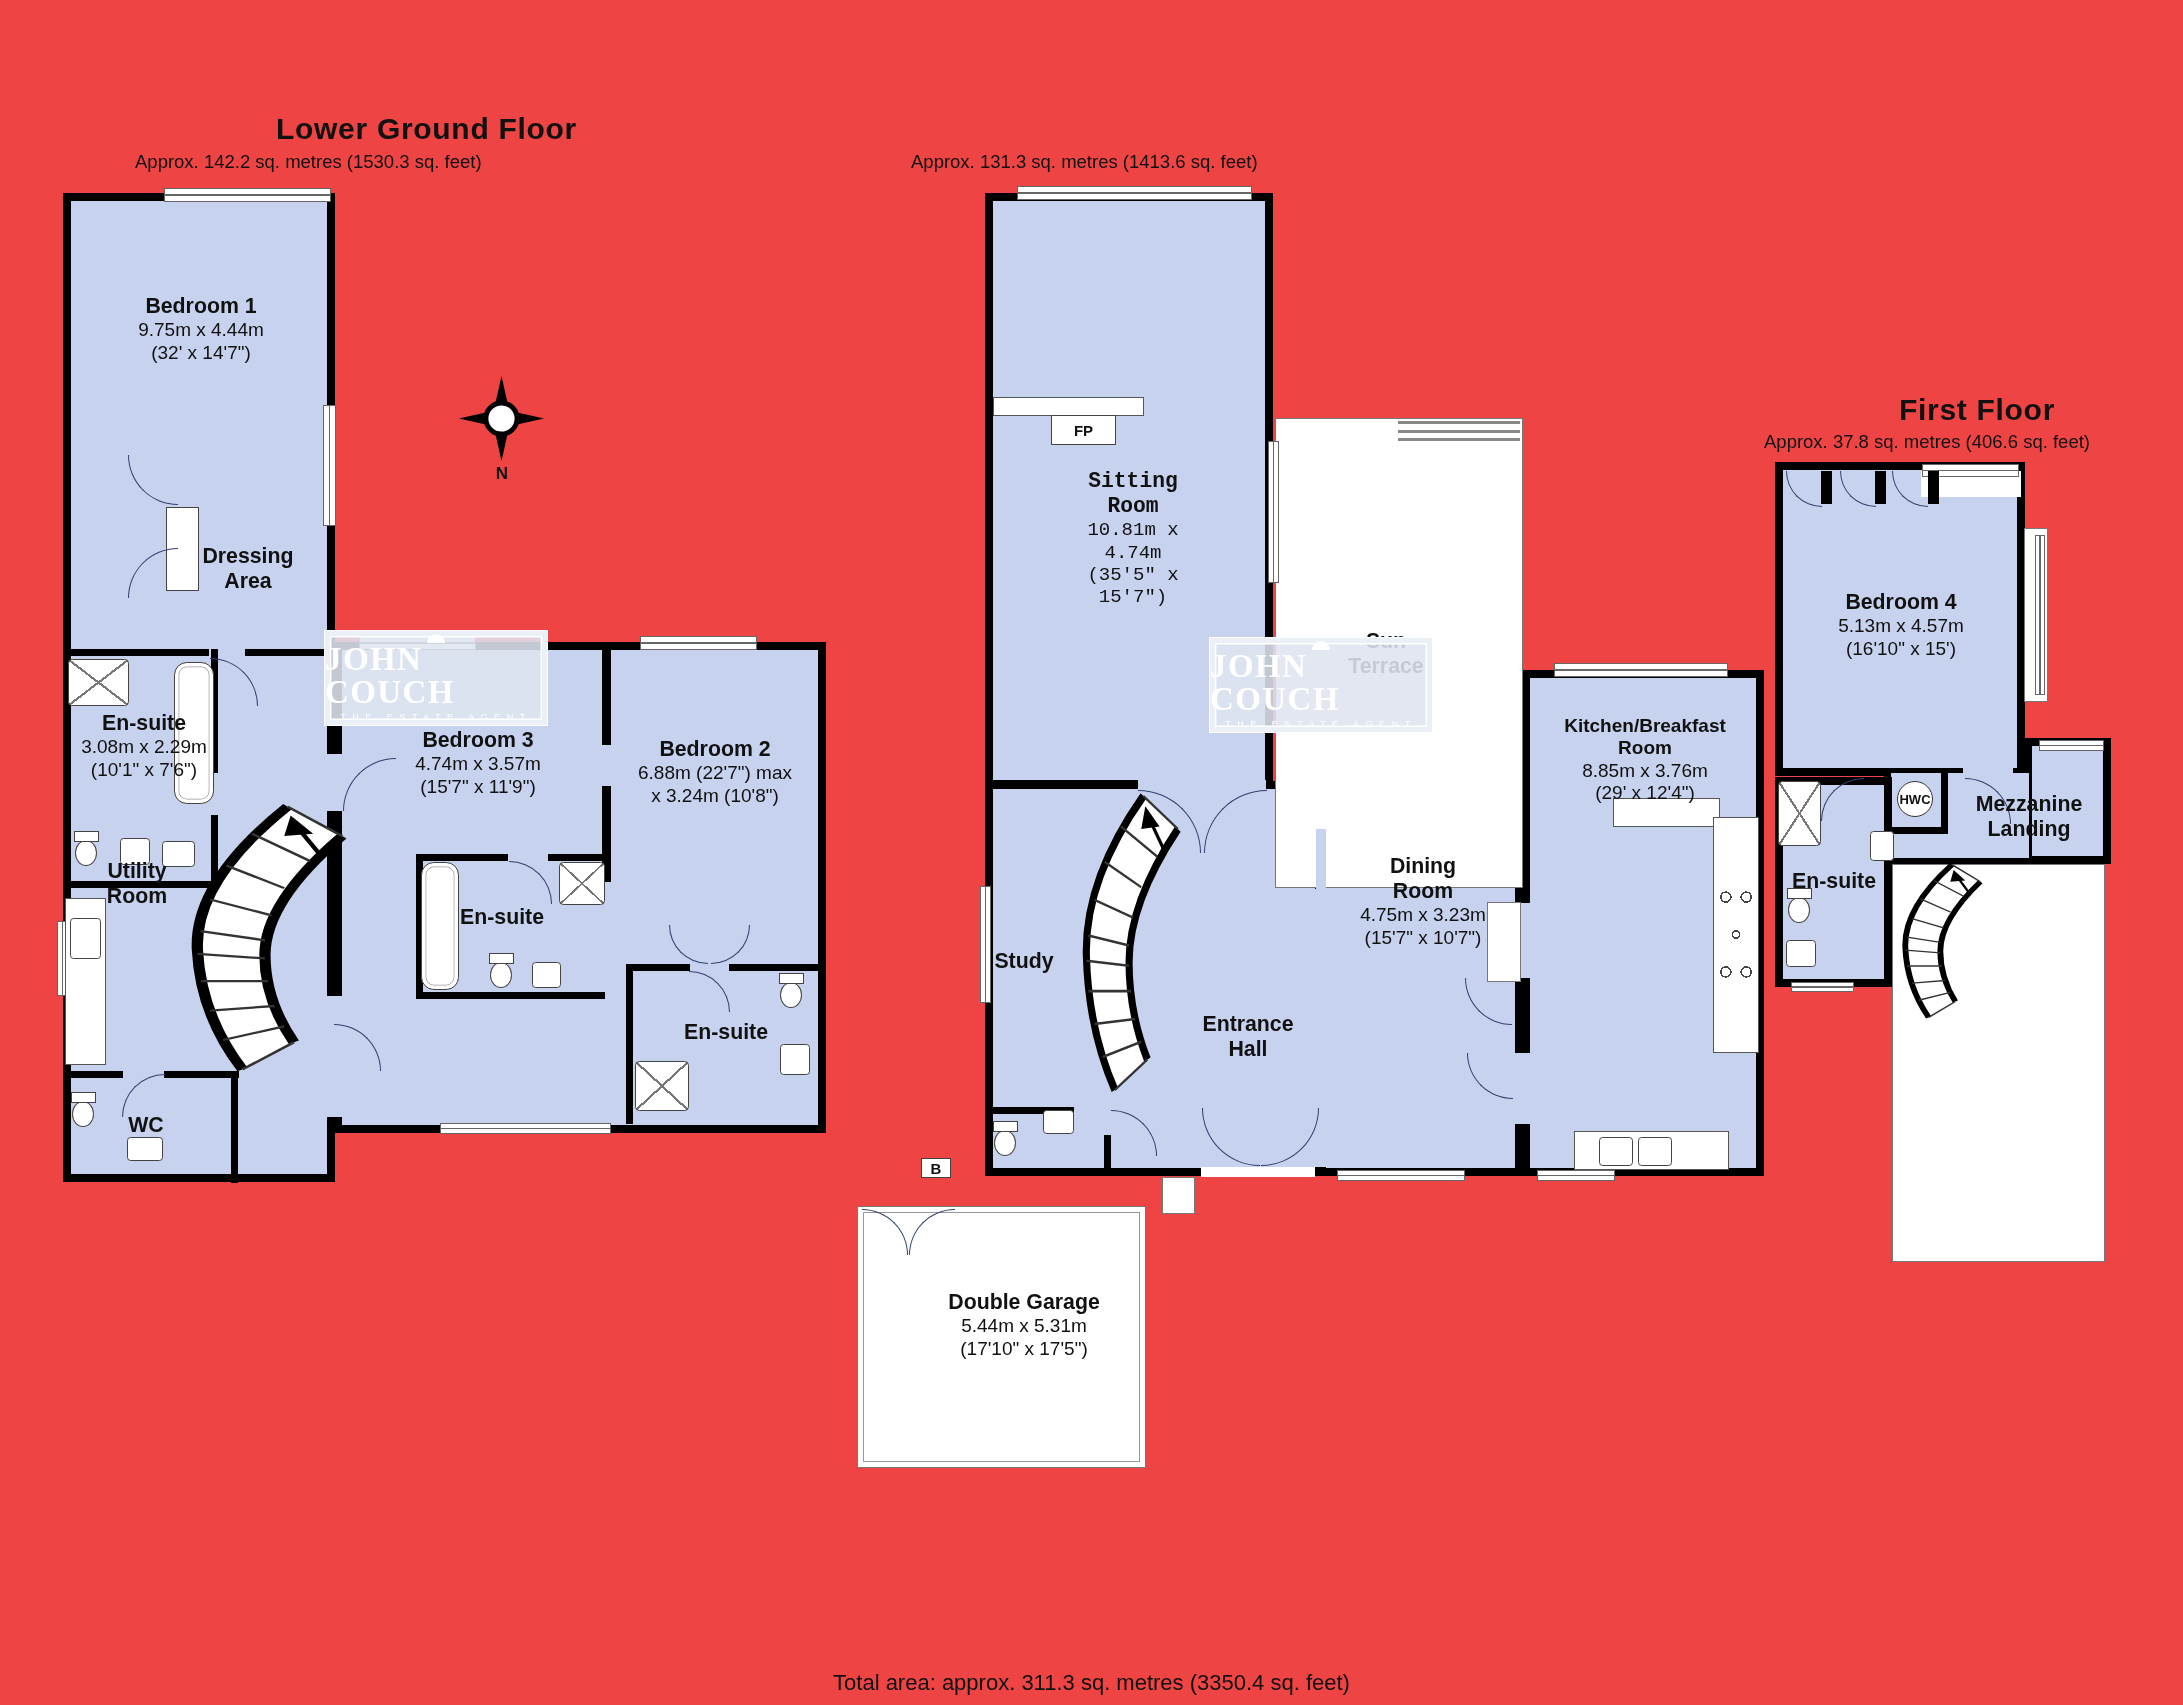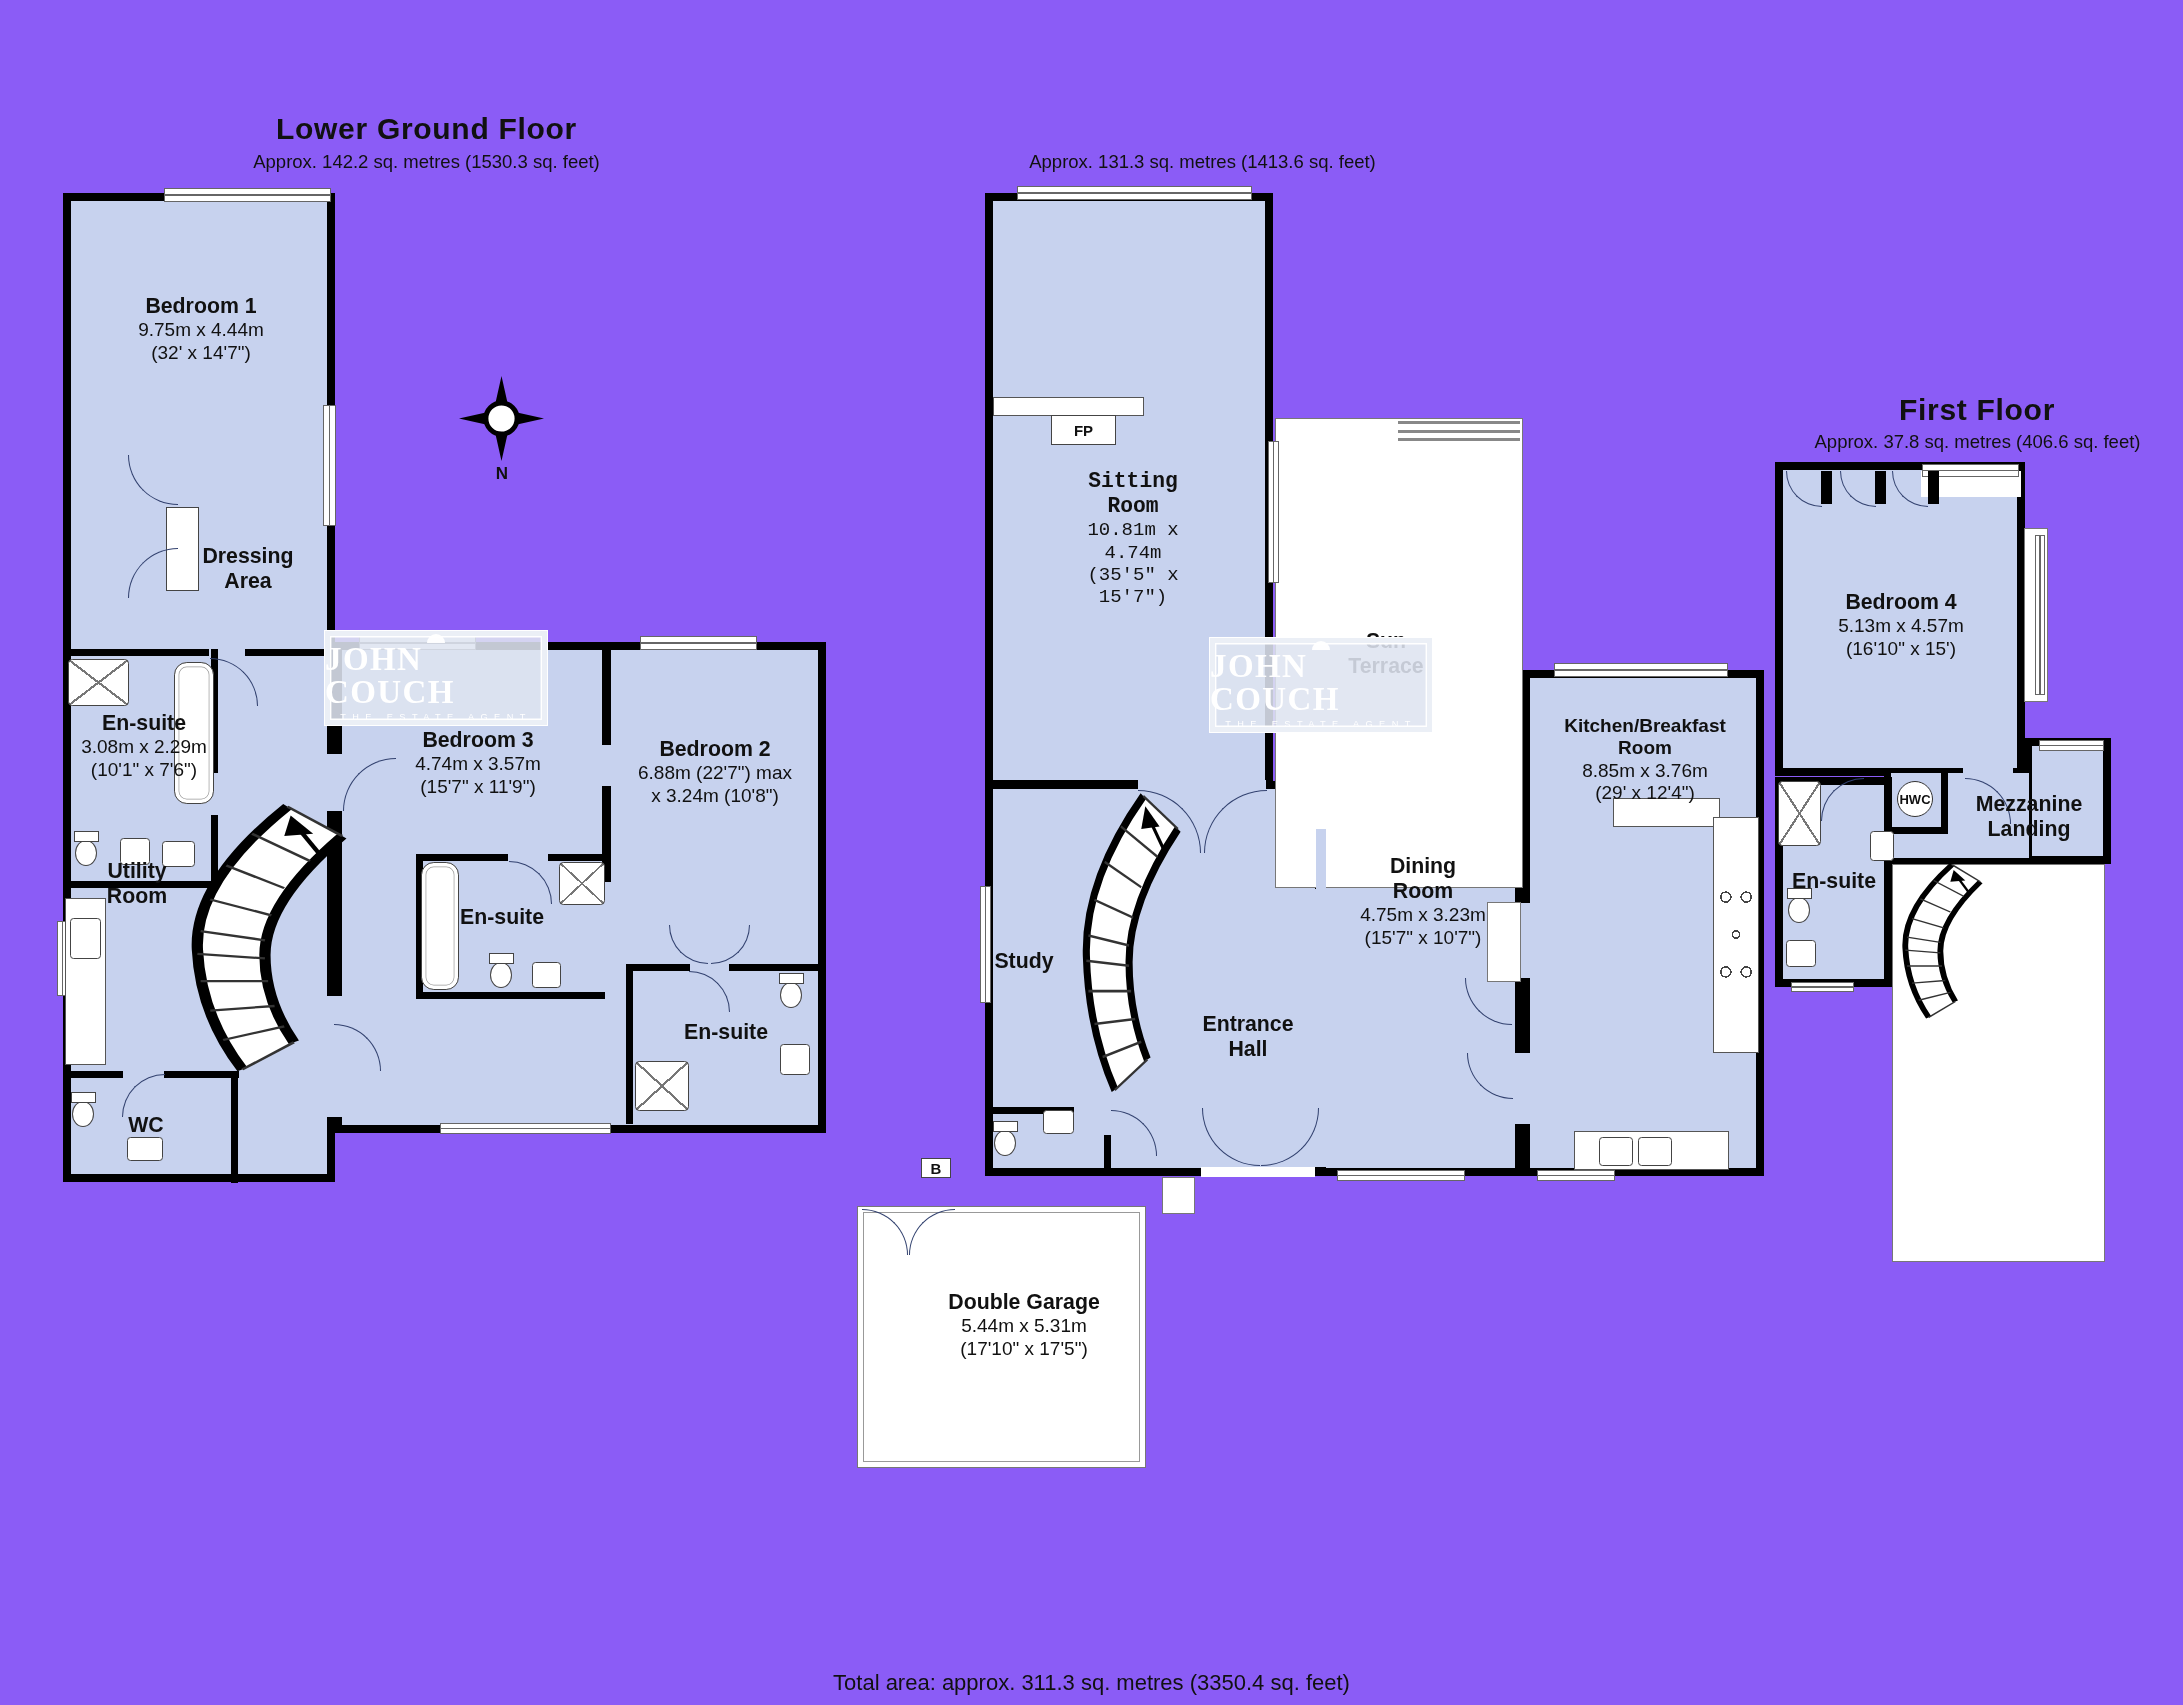--- a/index.html
+++ b/index.html
@@ -1,20 +1,20 @@
 <!DOCTYPE html>
 <html style="font-size:11.4px"><head>
 <meta charset="utf-8">
 <style>
   html,body{margin:0;padding:0;background:#fff;}
-  #canvas{position:relative;width:2183px;height:1706px;background:#8b5cf6;overflow:hidden;
+  #canvas{position:relative;width:2183px;height:1706px;background:#ef4444;overflow:hidden;
           font-family:"Liberation Sans",sans-serif;color:#111;}
   section{position:absolute;inset:0;}
   .floor-title{position:absolute;text-align:center;font-weight:bold;font-size:30px;letter-spacing:0.7px;}
-  .floor-area{position:absolute;text-align:center;font-size:18.5px;}
+  .floor-area{position:absolute;font-size:18.5px;}
   .room{position:absolute;background:#c7d2ee;border:8.5px solid #000;box-sizing:border-box;}
   .fill{position:absolute;background:#c7d2ee;}
   .area-white{position:absolute;background:#fff;border:1.4px solid #777;box-sizing:border-box;}
   .wall{position:absolute;background:#000;}
   .gap{position:absolute;background:#c7d2ee;}
   .gapw{position:absolute;background:#fff;}
   .win{position:absolute;background:#fff;border:0.7px solid #666;box-sizing:border-box;}
   .win-h{background-image:linear-gradient(to bottom,transparent calc(50% - 0.7px),#666 calc(50% - 0.7px),#666 calc(50% + 0.7px),transparent calc(50% + 0.7px));}
   .win-v{background-image:linear-gradient(to right,transparent calc(50% - 0.7px),#666 calc(50% - 0.7px),#666 calc(50% + 0.7px),transparent calc(50% + 0.7px));}
   .arc{position:absolute;border:1.4px solid #31406e;box-sizing:border-box;background:transparent;}

